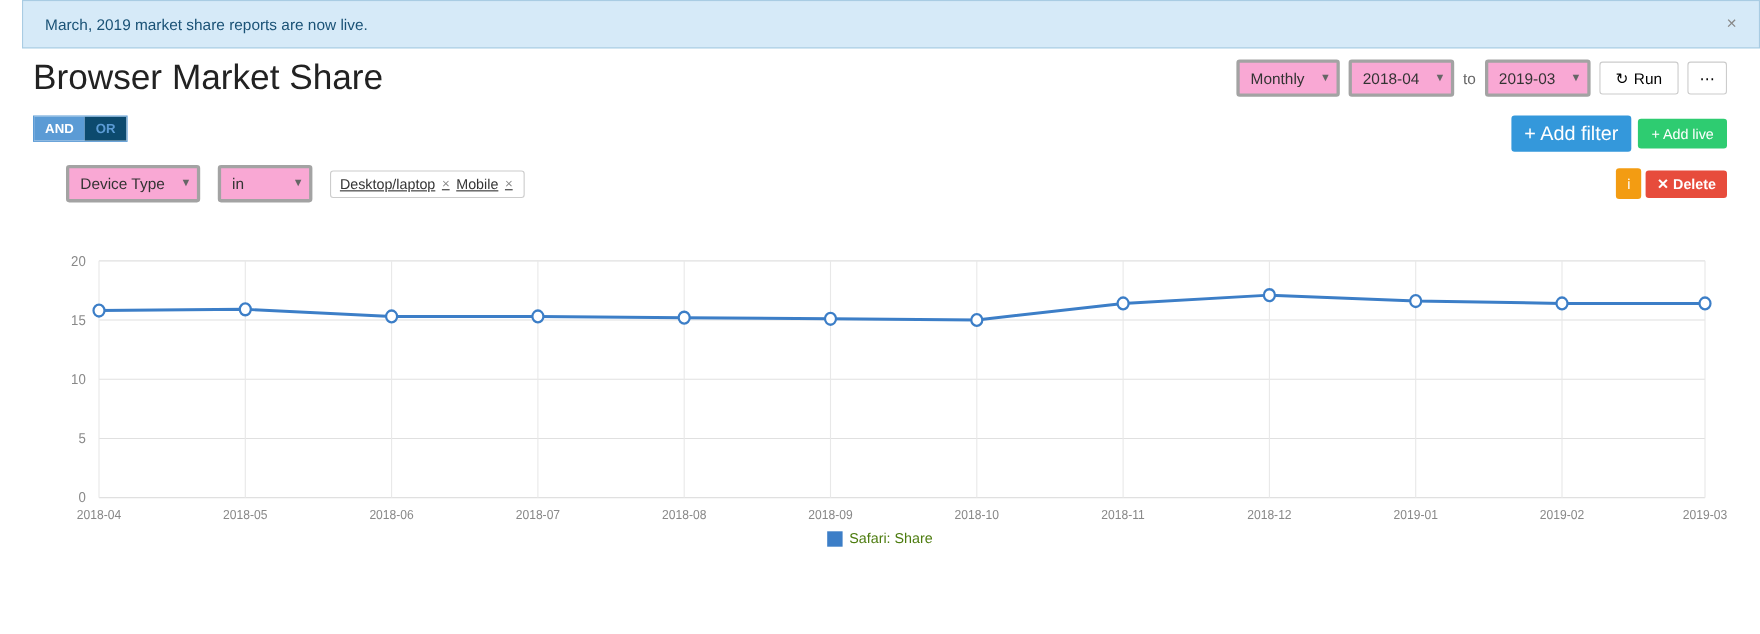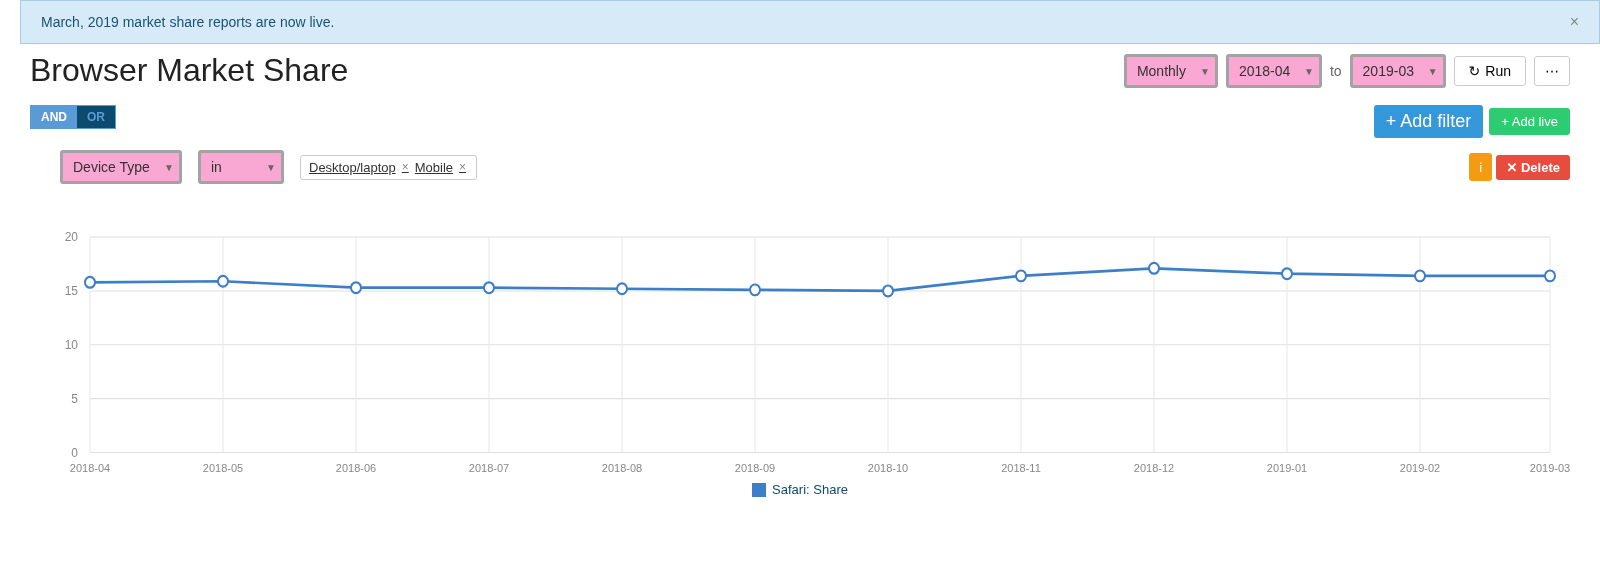--- a/index.html
+++ b/index.html
@@ -232,21 +232,21 @@
       position: relative;
       width: 100%;
       height: 280px;
       margin-top: 10px;
     }
 
     .chart-legend {
       text-align: center;
       margin-top: 8px;
       font-size: 13px;
-      color: #0c4a6e;
+      color: #4d7c0f;
       display: flex;
       align-items: center;
       justify-content: center;
       gap: 6px;
     }
 
     .legend-color {
       width: 14px;
       height: 14px;
       background: #3c7ec7;

